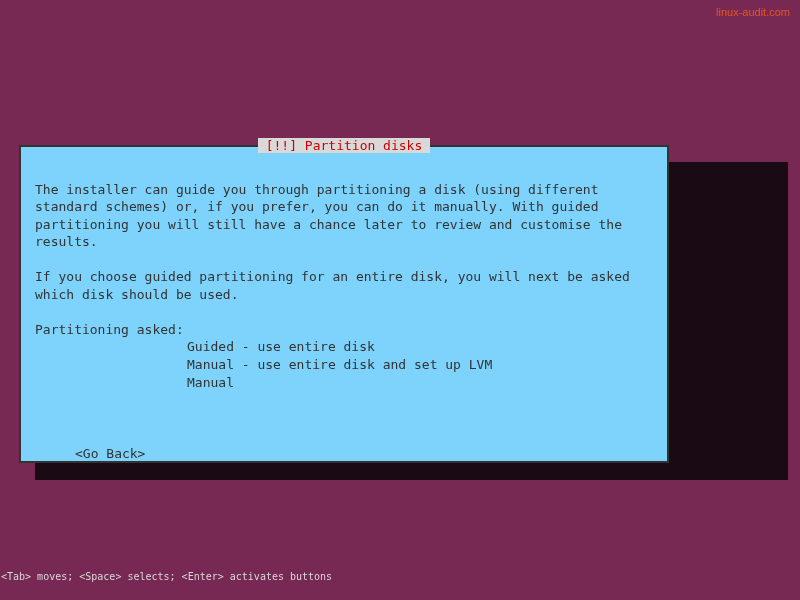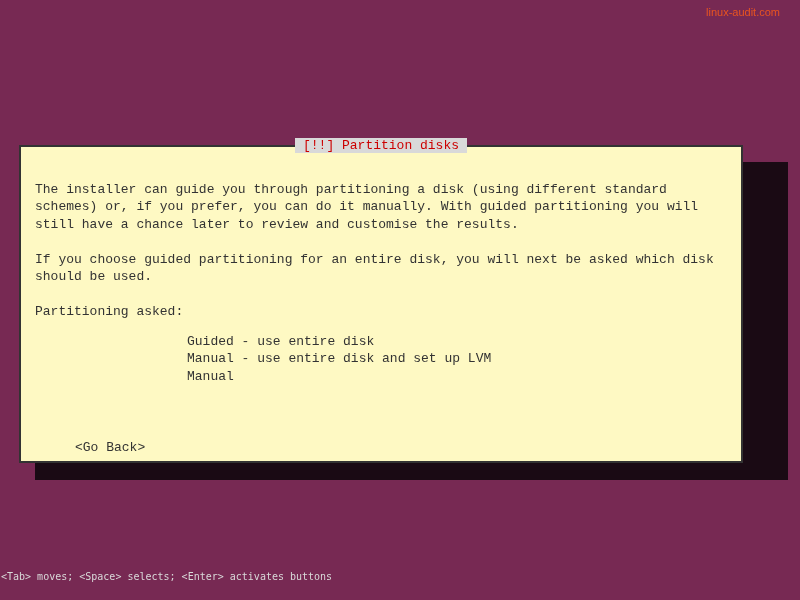--- a/index.html
+++ b/index.html
@@ -12,44 +12,43 @@
       height: 600px;
       background-color: #772953;
       font-family: "DejaVu Sans Mono", "Courier New", monospace;
       font-size: 13px;
       position: relative;
       overflow: hidden;
     }
     .attribution {
       position: absolute;
       top: 6px;
-      right: 20px;
+      right: 10px;
       color: #e95420;
       font-size: 11px;
       font-family: sans-serif;
       margin-left: 21px;
     }
     .dialog-shadow {
       position: absolute;
       top: 162px;
       left: 35px;
       width: 753px;
       height: 318px;
       background-color: #1a0a14;
     }
     .dialog {
       position: absolute;
       top: 145px;
       left: 19px;
-      width: 724px;
+      width: 650px;
       height: 318px;
-      background-color: #fef9c3;
+      background-color: #7dd3fc;
       border: 2px solid #333333;
       padding-top: 0;
-      font-family: Liberation Mono, monospace;
     }
     .dialog-title-wrapper {
       position: absolute;
       top: -9px;
       left: 0;
       width: 100%;
       text-align: center;
     }
     .dialog-title {
       display: inline-block;
@@ -59,21 +58,21 @@
       font-weight: normal;
     }
     .dialog-content {
       padding: 16px 14px;
       color: #333333;
       line-height: 1.35;
       white-space: pre-wrap;
     }
     .options-list {
       padding-left: 152px;
-      margin-top: 12px;
+      margin-top: 0;
     }
     .option {
       display: inline-block;
       cursor: pointer;
     }
     .option-line {
       line-height: 1.35;
     }
     .option.selected {
       background-color: #e95420;

